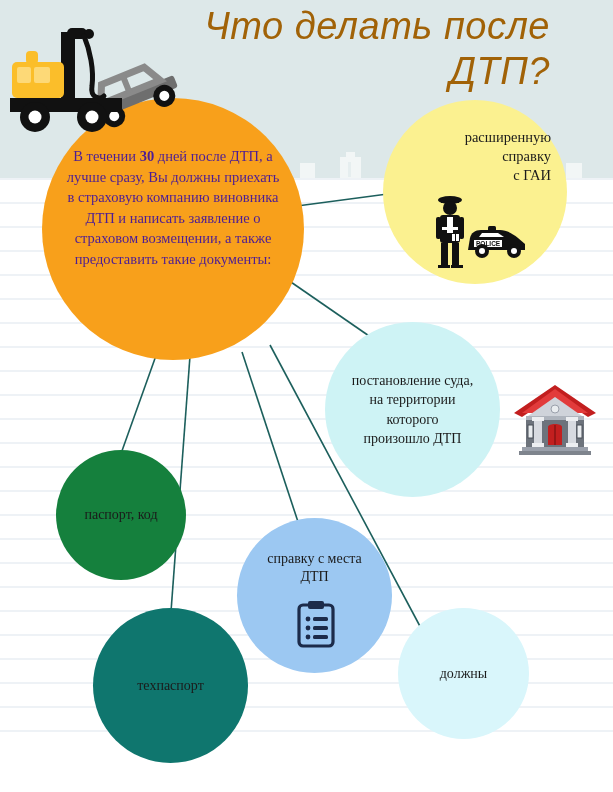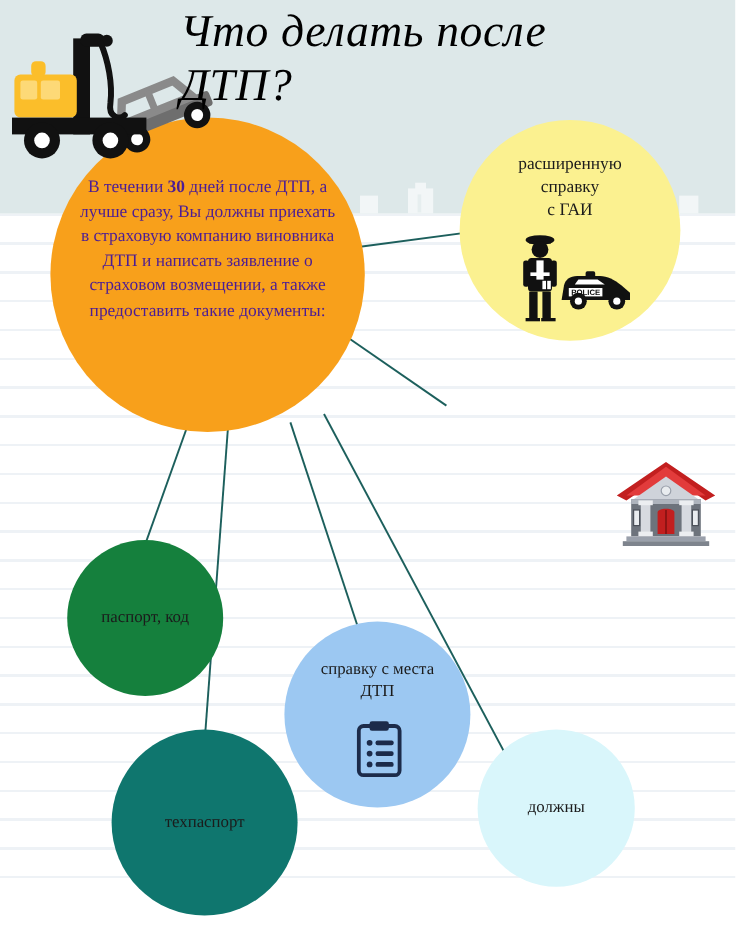--- a/index.html
+++ b/index.html
@@ -51,28 +51,28 @@
     height: 26px;
     z-index: 3;
   }
 
   #title {
     position: absolute;
     left: 150px;
     top: 4px;
     width: 400px;
     z-index: 12;
-    text-align: left;
+    text-align: right;
     font-style: italic;
     font-size: 38px;
     line-height: 1.18;
-    color: #000000;
+    color: #a16207;
     letter-spacing: 0.5px;
     white-space: pre-line;
-    font-family: Liberation Serif, serif;
+    font-family: Liberation Sans, sans-serif;
   }
 
   
   #tow-truck {
     position: absolute;
     left: 4px;
     top: 24px;
     width: 200px;
     height: 122px;
     z-index: 11;
@@ -126,20 +126,21 @@
   #bubble-main .txt b { font-weight: bold; }
 
   #bubble-gai {
     left: 383px;
     top: 100px;
     width: 184px;
     height: 184px;
     background: #fbf190;
     align-items: flex-start;
     padding-top: 28px;
+    text-align: right;
   }
   #bubble-gai .txt {
     font-size: 14.5px;
     line-height: 1.32;
     padding: 0 16px;
   }
 
   #bubble-court {
     left: 325px;
     top: 322px;
@@ -300,20 +301,26 @@
   <div id="bubble-main" class="bubble">
     <span class="txt"><span>В течении </span><b>30</b><span> дней после ДТП, а лучше сразу, Вы должны приехать в страховую компанию виновника ДТП и написать заявление о страховом возмещении, а также предоставить такие документы:</span></span>
   </div>
 
   <div id="bubble-gai" class="bubble">
     <span class="txt">расширенную
 справку
 с ГАИ</span>
   </div>
 
+  <div id="bubble-court" class="bubble">
+    <span class="txt">постановление суда,
+на территории
+которого
+произошло ДТП</span>
+  </div>
 
   <div id="bubble-passport" class="bubble">
     <span class="txt">паспорт, код</span>
   </div>
 
   <div id="bubble-spravka" class="bubble">
     <span class="txt">справку с места
 ДТП</span>
   </div>
 

